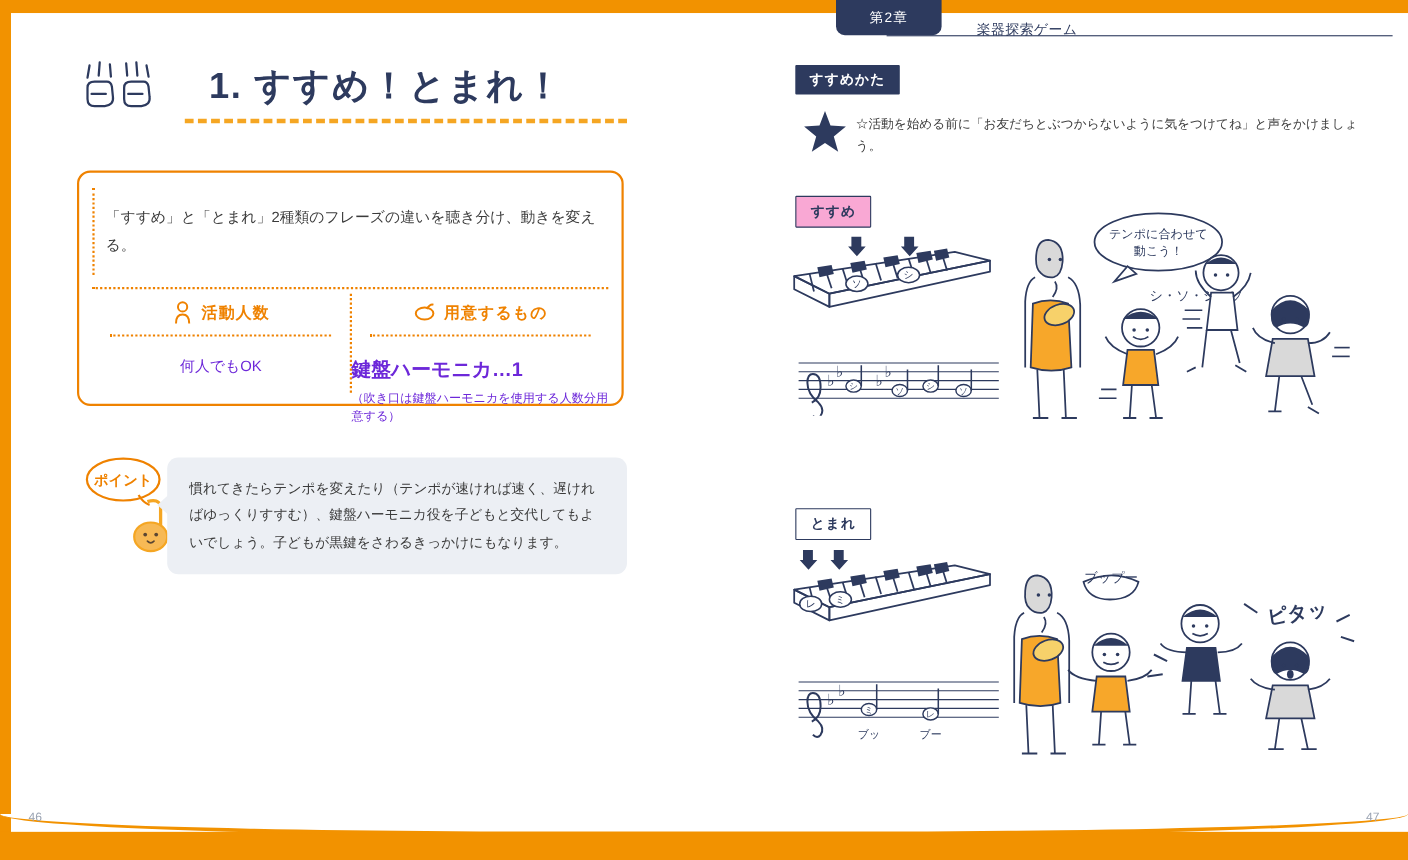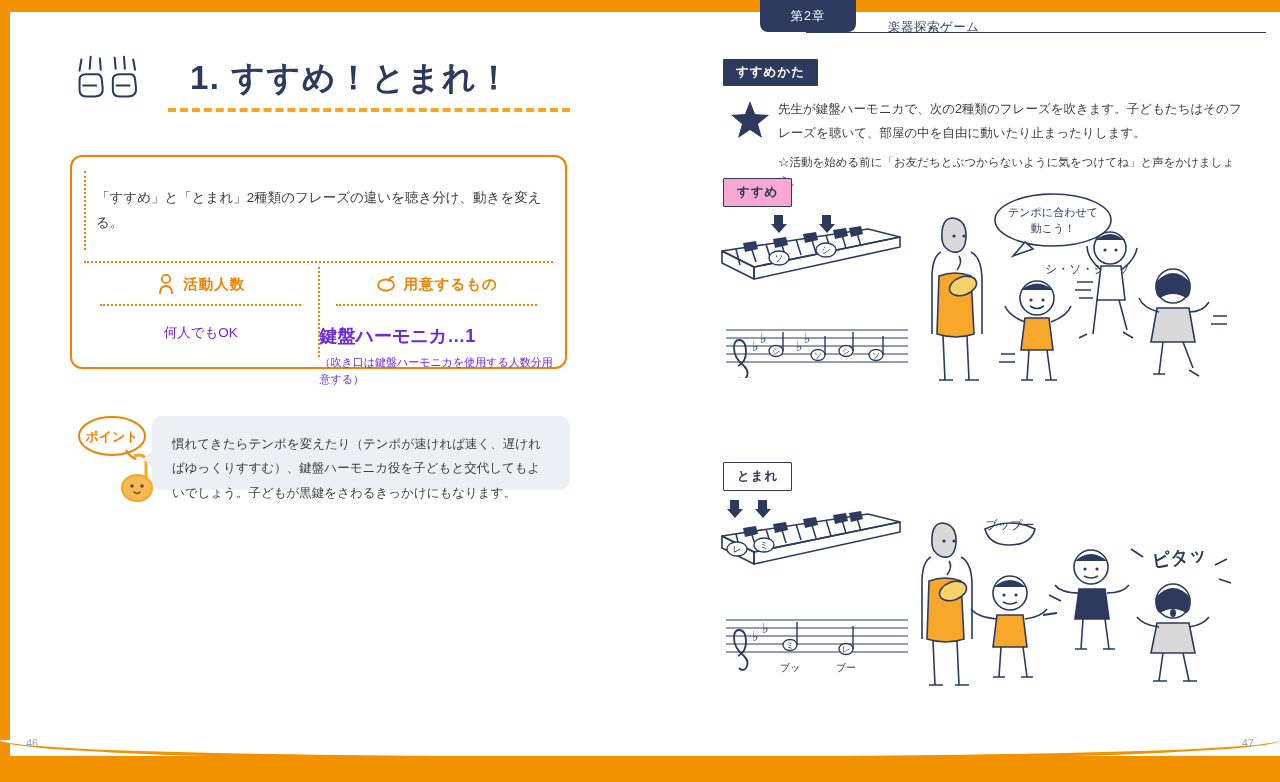--- a/index.html
+++ b/index.html
@@ -215,21 +215,21 @@
     top: 412px;
     left: 74px;
     width: 92px;
     height: 96px;
   }
   .point-box {
     position: absolute;
     top: 416px;
     left: 152px;
     width: 418px;
-    height: 74px;
+    height: 106px;
     background: #eceff4;
     border-radius: 10px;
     box-sizing: border-box;
     padding: 16px 20px;
     font-size: 12.5px;
     line-height: 1.95;
     color: #3b3b3b;
   }
   .point-box::before {
     content: "";
@@ -387,21 +387,20 @@
 
   <div class="tag" id="tag-howto">
     <span>すすめかた</span>
   </div>
 
   <svg class="star-icon" viewBox="0 0 44 44">
     <path d="M22 3 L27 16 L41 17 L30 26 L34 40 L22 32 L10 40 L14 26 L3 17 L17 16 Z" fill="#2d3a5e"></path>
   </svg>
 
   <div class="howto-body">
-    <div>先生が鍵盤ハーモニカで、次の2種類のフレーズを吹きます。子どもたちはそのフレーズを聴いて、部屋の中を自由に動いたり止まったりします。</div>
     <div class="howto-note">☆活動を始める前に「お友だちとぶつからないように気をつけてね」と声をかけましょう。</div>
   </div>
 
   <div class="tag" id="tag-susume">
     <span>すすめ</span>
   </div>
 
   <svg class="illus" style="top:215px; left:718px;" width="185" height="90" viewBox="0 0 185 90">
     <g stroke="#2d3a5e" stroke-width="1.6" fill="none" stroke-linejoin="round">
       <path d="M4 36 L150 14 L182 22 L36 52 Z"></path>

